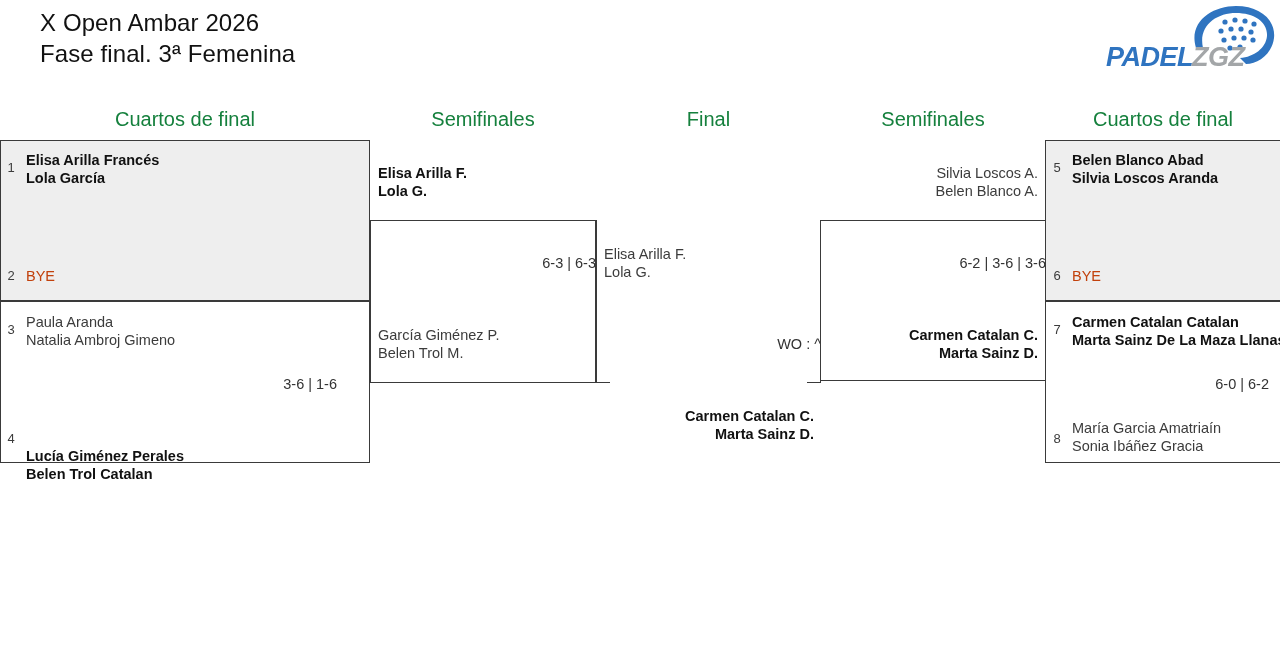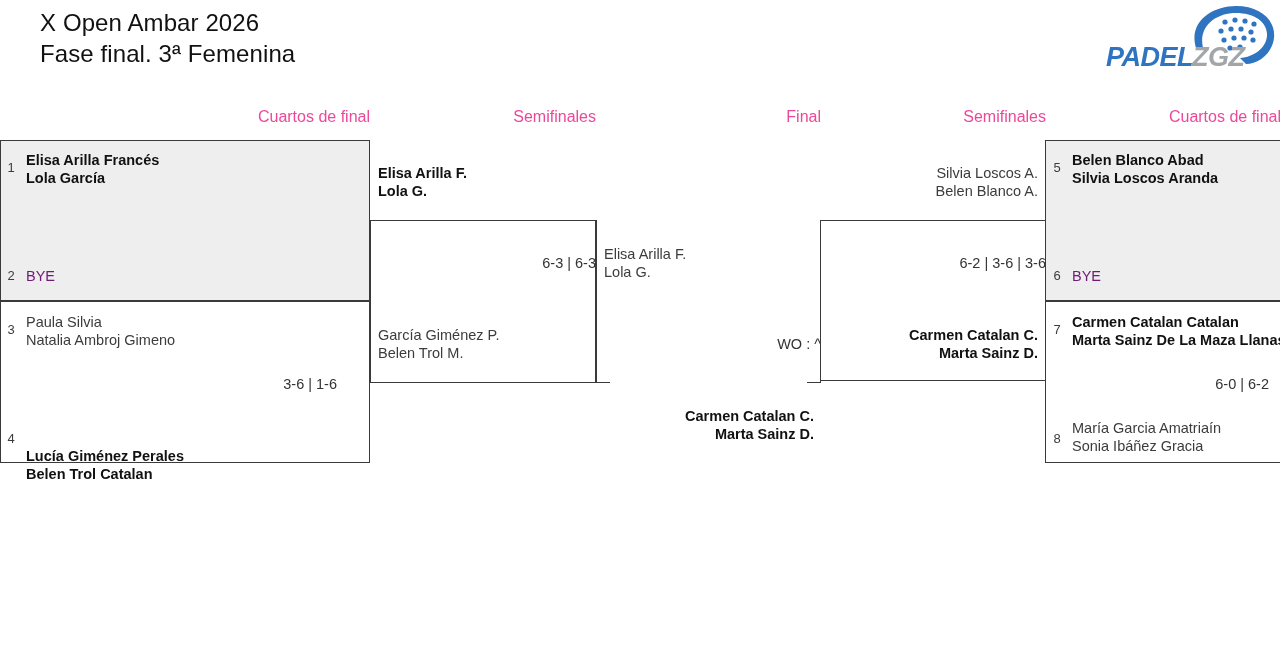--- a/index.html
+++ b/index.html
@@ -41,24 +41,24 @@
     position: absolute;
     right: 2px; top: 2px;
     width: 190px; height: 74px;
   }
   #logo svg { display: block; }
 
   
   .round-header {
     position: absolute;
     top: 108px;
-    font-size: 16px;
-    font-weight: 400;
-    color: #ec4899;
-    text-align: right;
+    font-size: 20px;
+    font-weight: 400;
+    color: #15803d;
+    text-align: center;
     white-space: nowrap;
   }
 
   
   .mbox {
     position: absolute;
     box-sizing: border-box;
     border: 1px solid #3a3a3a;
     background: #ffffff;
   }
@@ -104,21 +104,21 @@
     font-weight: 400;
     color: #333333;
     white-space: nowrap;
     text-align: right;
   }
 
   .bye {
     position: absolute;
     font-size: 14.5px;
     font-weight: 400;
-    color: #701a75;
+    color: #c2410c;
     line-height: 18px;
     white-space: nowrap;
   }
 </style>
 </head>
 <body>
 
 <div id="header">
 
   <div id="title-block">
@@ -167,21 +167,21 @@
   <div>Lola García</div>
 </div>
 
 <div class="seed" style="left:4px;top:269px;">2</div>
 <div class="bye" style="left:26px;top:267px;">BYE</div>
 
 <div class="mbox" style="left:0px;top:301px;width:370px;height:162px;"></div>
 
 <div class="seed" style="left:4px;top:323px;">3</div>
 <div class="team lose" style="left:26px;top:313px;">
-  <div>Paula Silvia</div>
+  <div>Paula Aranda</div>
   <div>Natalia Ambroj Gimeno</div>
 </div>
 
 <div class="score" style="left:17px;top:376px;width:320px;">3-6 | 1-6</div>
 
 <div class="seed" style="left:4px;top:432px;">4</div>
 <div class="team win" style="left:26px;top:419px;margin-top:28px;">
   <div>Lucía Giménez Perales</div>
   <div>Belen Trol Catalan</div>
 </div>

